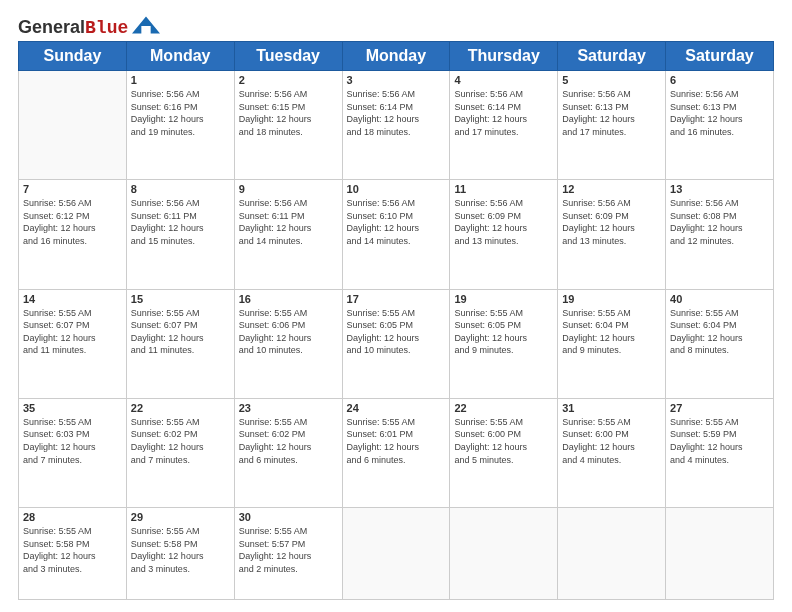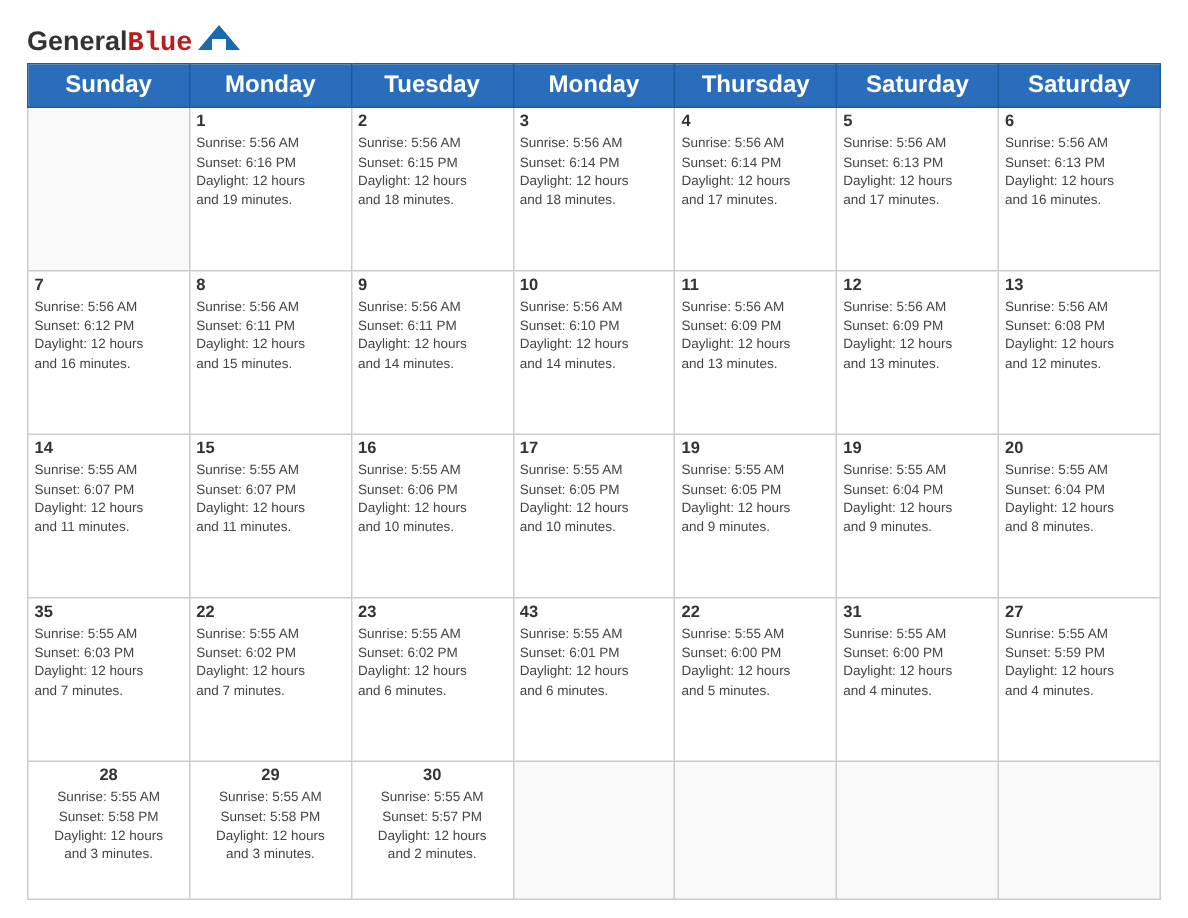--- a/index.html
+++ b/index.html
@@ -89,21 +89,20 @@
     .day-info {
       font-size: 9px;
       color: #444;
       line-height: 1.4;
     }
     .empty-cell {
       background: #f9f9f9;
     }
     .last-row td {
       height: 70px;
-      text-align: center;
     }
   </style>
 </head>
 <body>
 
 <div class="page">
   <div class="header">
     <div class="logo">
       <div style="display:flex; align-items:center;">
         <span class="logo-text">
@@ -266,21 +265,21 @@
 and 9 minutes.</div>
           </td>
           <td>
             <span class="day-num">19</span>
             <div class="day-info" style="white-space: pre-line;">Sunrise: 5:55 AM
 Sunset: 6:04 PM
 Daylight: 12 hours
 and 9 minutes.</div>
           </td>
           <td>
-            <span class="day-num">20</span>
+            <span class="day-num">40</span>
             <div class="day-info" style="white-space: pre-line;">Sunrise: 5:55 AM
 Sunset: 6:04 PM
 Daylight: 12 hours
 and 8 minutes.</div>
           </td>
         </tr>
         <tr>
           <td>
             <span class="day-num">35</span>
             <div class="day-info" style="white-space: pre-line;">Sunrise: 5:55 AM
@@ -296,21 +295,21 @@
 and 7 minutes.</div>
           </td>
           <td>
             <span class="day-num">23</span>
             <div class="day-info" style="white-space: pre-line;">Sunrise: 5:55 AM
 Sunset: 6:02 PM
 Daylight: 12 hours
 and 6 minutes.</div>
           </td>
           <td>
-            <span class="day-num">43</span>
+            <span class="day-num">24</span>
             <div class="day-info" style="white-space: pre-line;">Sunrise: 5:55 AM
 Sunset: 6:01 PM
 Daylight: 12 hours
 and 6 minutes.</div>
           </td>
           <td>
             <span class="day-num">22</span>
             <div class="day-info" style="white-space: pre-line;">Sunrise: 5:55 AM
 Sunset: 6:00 PM
 Daylight: 12 hours

